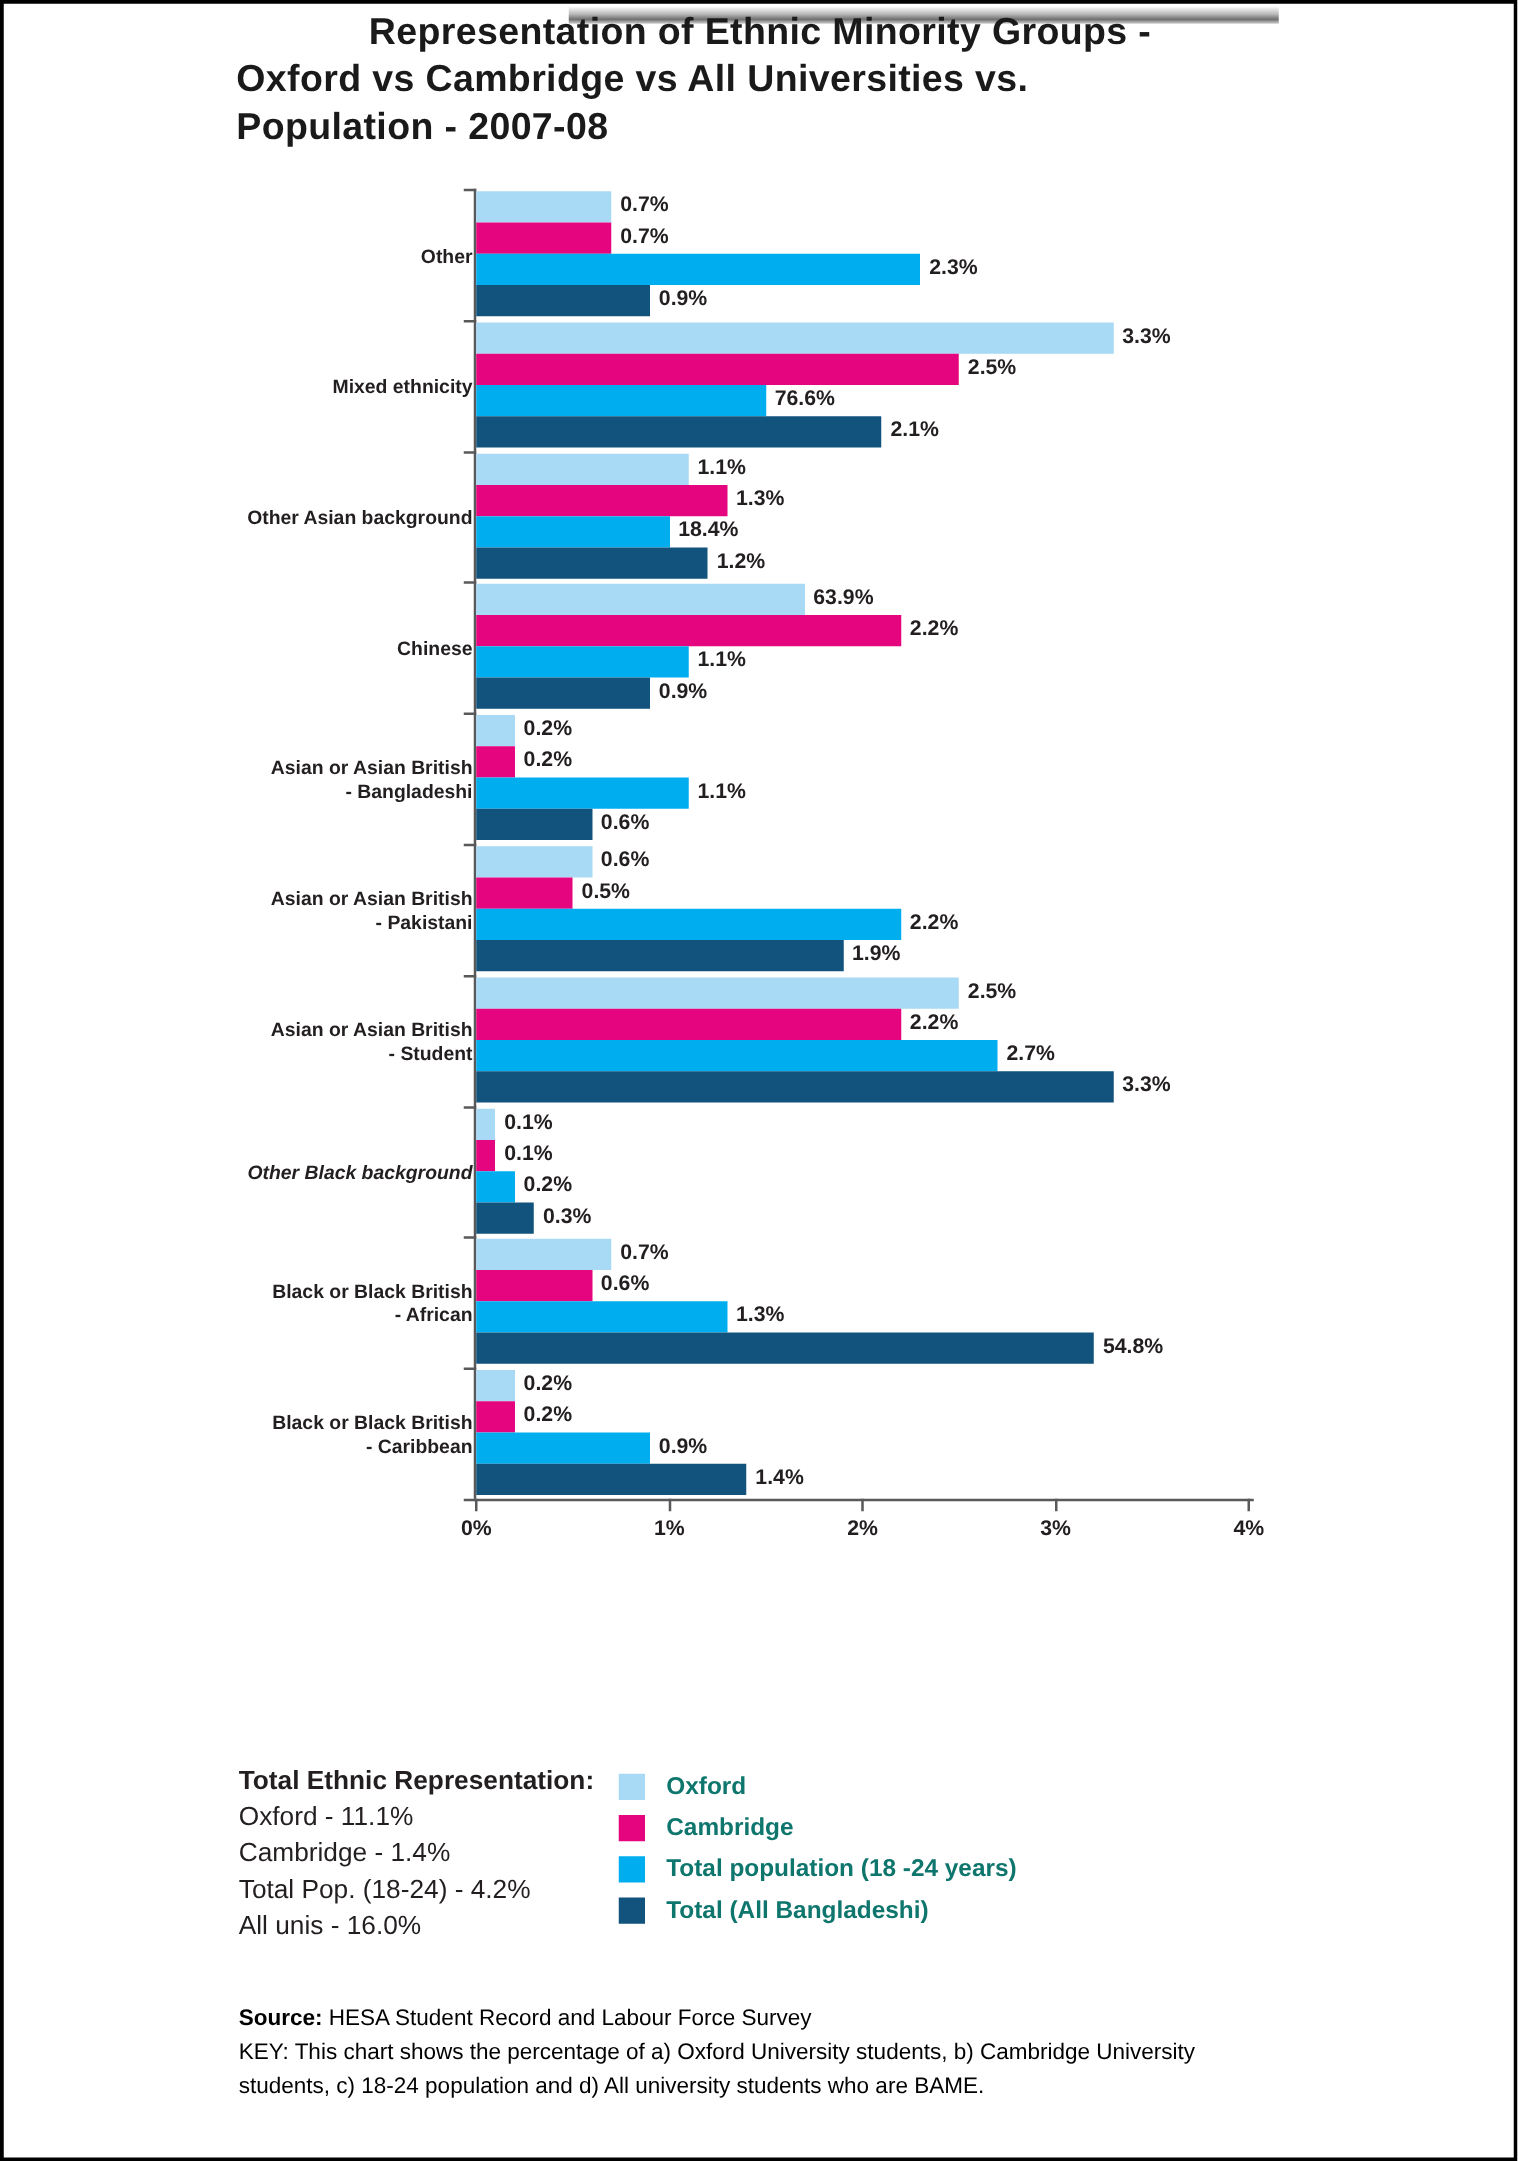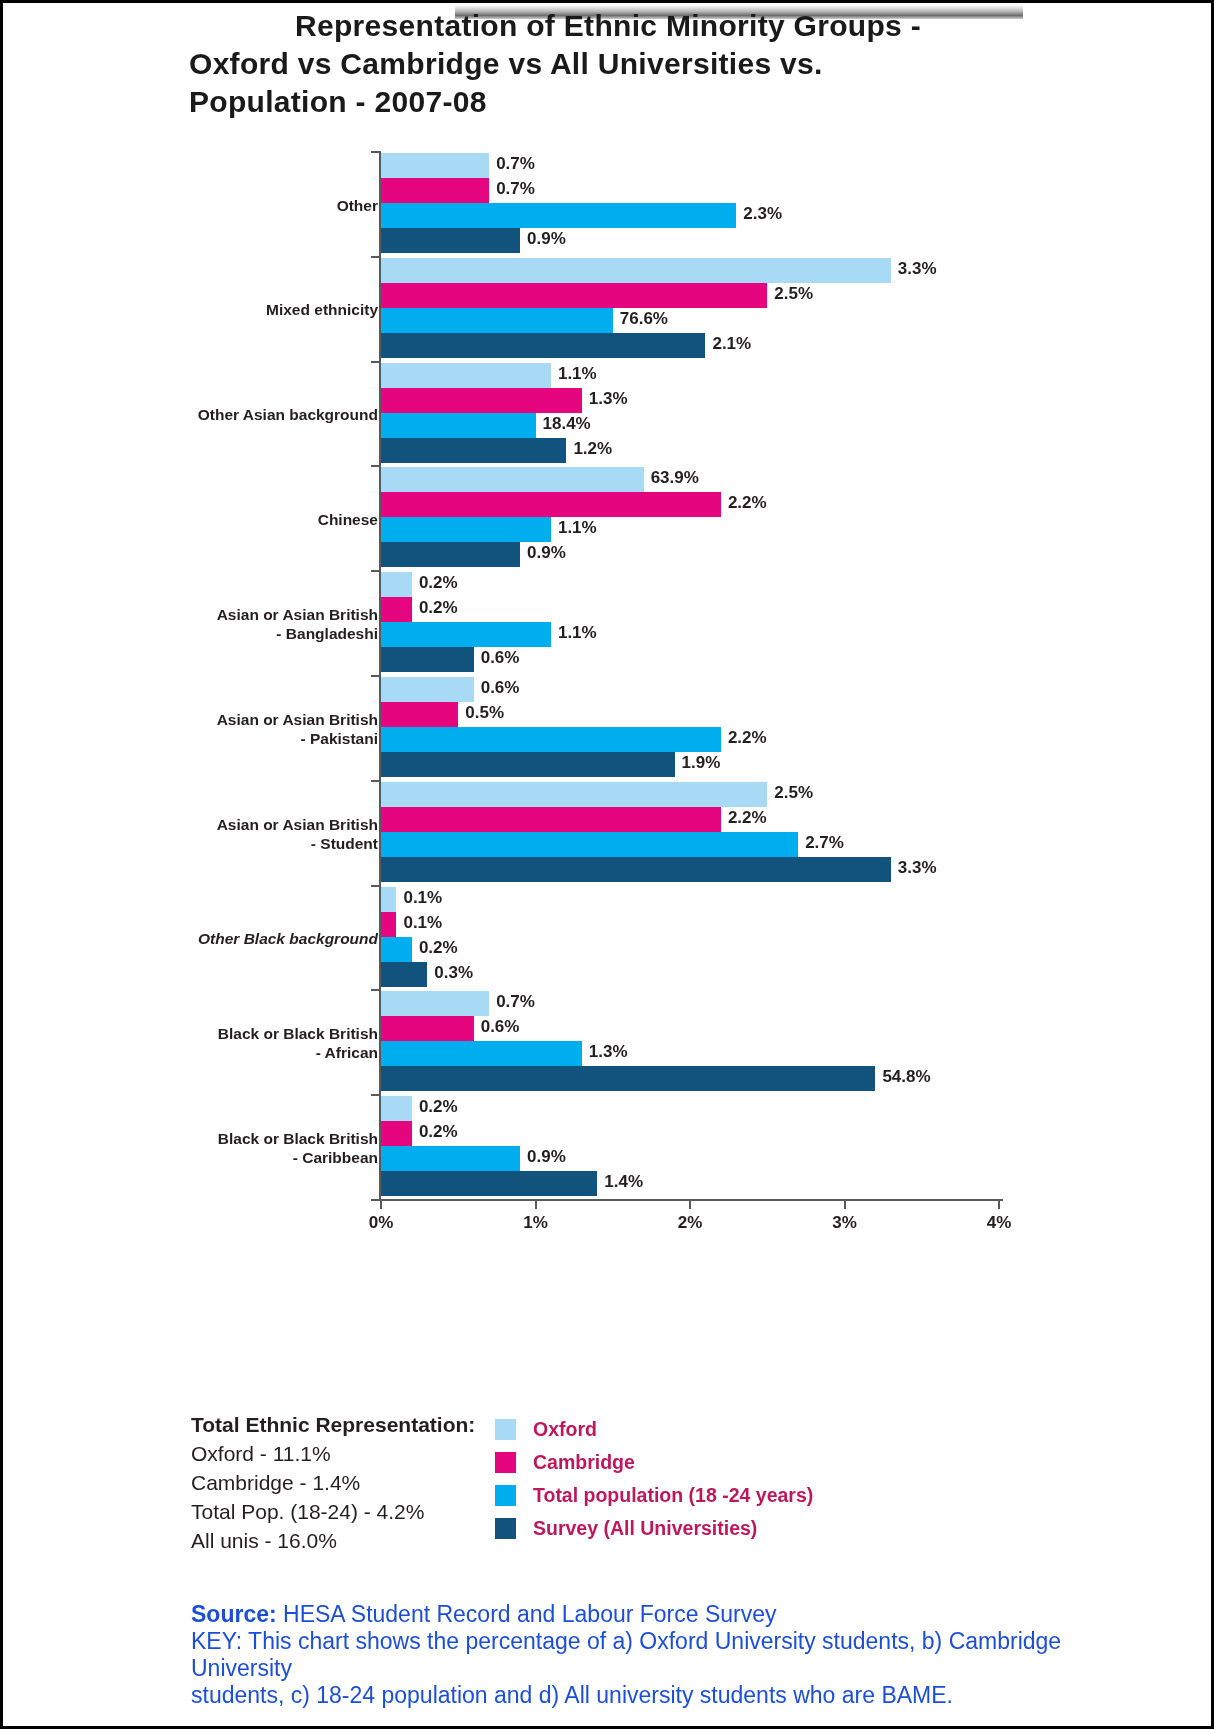--- a/index.html
+++ b/index.html
@@ -164,35 +164,35 @@
   }
   .leg-sw {
     width: 21px;
     height: 21px;
     margin-right: 17px;
     flex: 0 0 auto;
   }
   .leg-tx {
     font-size: 19.5px;
     font-weight: bold;
-    color: #be185d;
+    color: #0f766e;
     white-space: nowrap;
     font-family: "Liberation Sans", sans-serif;
     font-stretch: condensed;
   }
 
   
   #footnote {
     position: absolute;
     left: 188px;
     top: 1598px;
     width: 960px;
-    font-size: 23px;
+    font-size: 18px;
     line-height: 27px;
-    color: #1d4ed8;
+    color: #000000;
     font-family: "Liberation Sans", sans-serif;
     font-stretch: condensed;
   }
   #footnote b { font-weight: bold; }
 </style>
 </head>
 <body>
 
 <div id="page">
 
@@ -487,21 +487,21 @@
       <div class="leg-row">
         <span class="leg-sw" style="background: rgb(229, 5, 126);"></span>
         <span class="leg-tx">Cambridge</span>
       </div>
       <div class="leg-row">
         <span class="leg-sw" style="background: rgb(0, 174, 239);"></span>
         <span class="leg-tx">Total population (18 -24 years)</span>
       </div>
       <div class="leg-row">
         <span class="leg-sw" style="background: rgb(18, 83, 126);"></span>
-        <span class="leg-tx">Survey (All Universities)</span>
+        <span class="leg-tx">Total (All Bangladeshi)</span>
       </div>
     </div>
 
   <div id="footnote">
     <div>
       <b>Source:</b>
       <span>HESA Student Record and Labour Force Survey</span>
     </div>
     <div>KEY: This chart shows the percentage of a) Oxford University students, b) Cambridge University</div>
     <div>students, c) 18-24 population and d) All university students who are BAME.</div>

